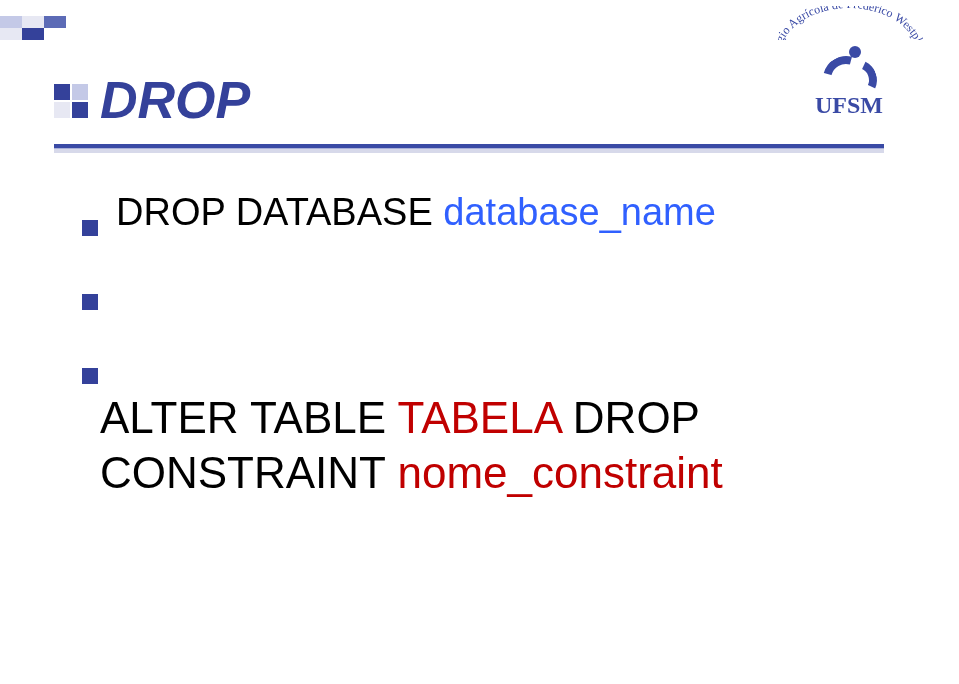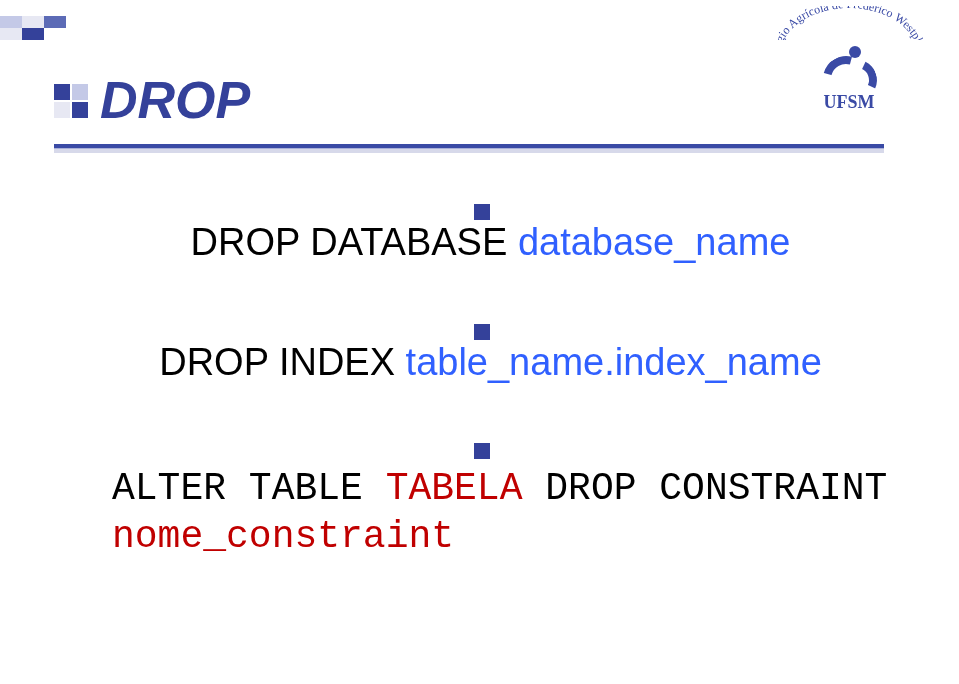--- a/index.html
+++ b/index.html
@@ -92,56 +92,54 @@
   .logo-sw2 {
     position:absolute; left:18px; top:14px;
     width:40px; height:40px;
     border:8px solid transparent;
     border-top-color:#3a4aa5;
     border-radius:50%;
     transform: rotate(70deg);
     box-sizing:border-box;
   }
   .logo-ufsm {
-    font-size: 18px;
+    font-size: 24px;
     font-weight: bold;
     color: #3a4aa5;
     margin-top: -2px;
     font-family: "Times New Roman", serif;
   }
 
   
   .content {
     position: absolute;
     left: 82px;
     top: 190px;
     right: 60px;
     font-size: 38px;
     color: #000;
   }
   .item {
     display: flex;
-    align-items: center;
+    align-items: flex-end;
     margin-bottom: 44px;
-    flex-direction: column;
   }
   .bullet {
     width: 16px;
     height: 16px;
     background: #34419a;
     flex: 0 0 16px;
     margin-right: 18px;
     margin-top: 14px;
   }
   .line { line-height: 1.2; }
   .sub {
-    margin-left: 30px;
-    font-size: 38px;
+    margin-left: 18px;
+    font-size: 44px;
     line-height: 1.25;
-    font-family: Liberation Mono, monospace;
   }
   .kw-red { color: #c00000; }
   .kw-blue { color: #3060ff; }
 </style>
 </head>
 <body>
 
 <div class="slide">
 
   <div class="deco-top">
@@ -188,24 +186,20 @@
       <div class="bullet"></div>
       <div class="line">
         <span>DROP DATABASE</span>
         <span class="kw-blue">database_name</span>
       </div>
     </div>
 
 
     <div class="item">
       <div class="bullet"></div>
-      <div class="line">
-        <span>DROP INDEX</span>
-        <span class="kw-blue">table_name.index_name</span>
-      </div>
     </div>
 
     <div class="item" style="margin-bottom:6px">
       <div class="bullet"></div>
     </div>
     <div class="sub">
       <span>ALTER TABLE</span>
       <span class="kw-red">TABELA</span>
       <span>DROP CONSTRAINT</span>
       <span class="kw-red">nome_constraint</span>

